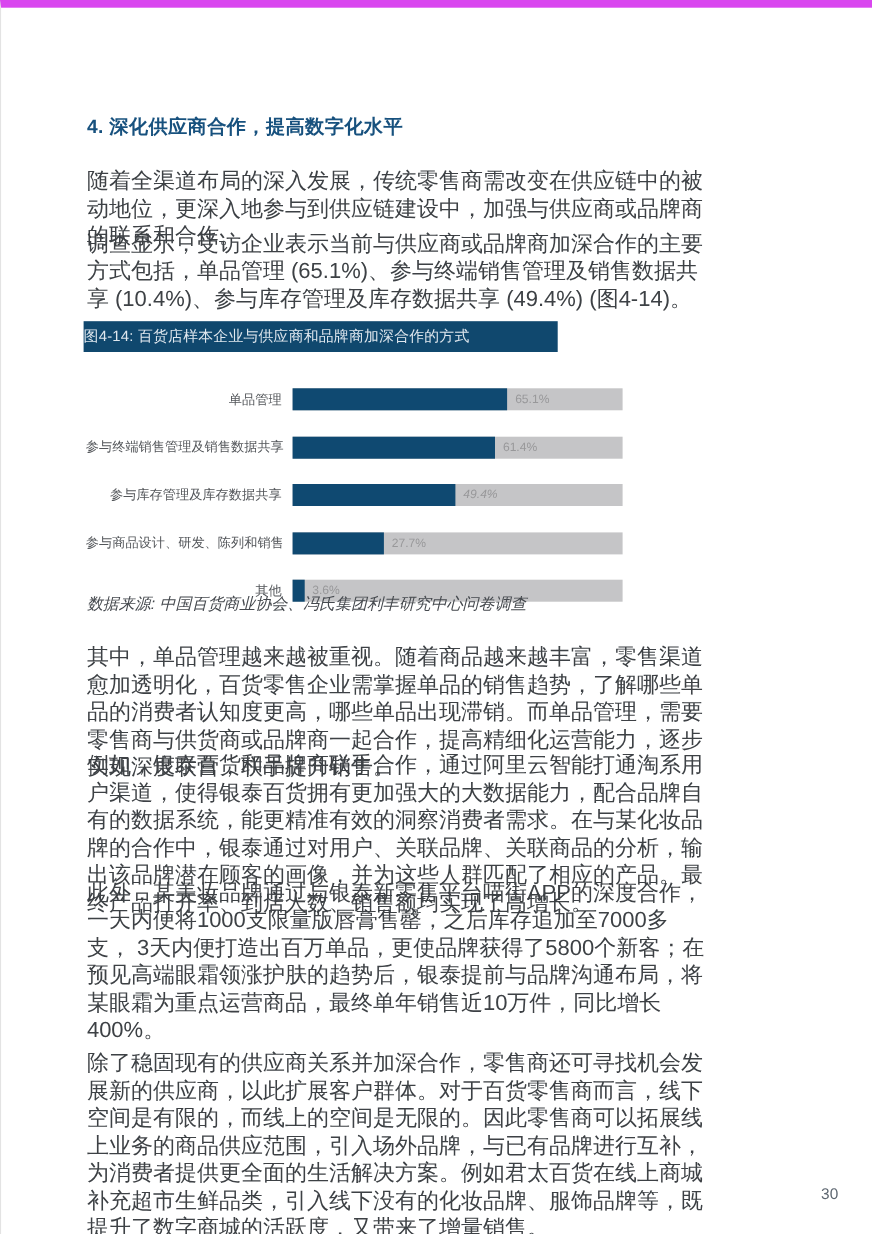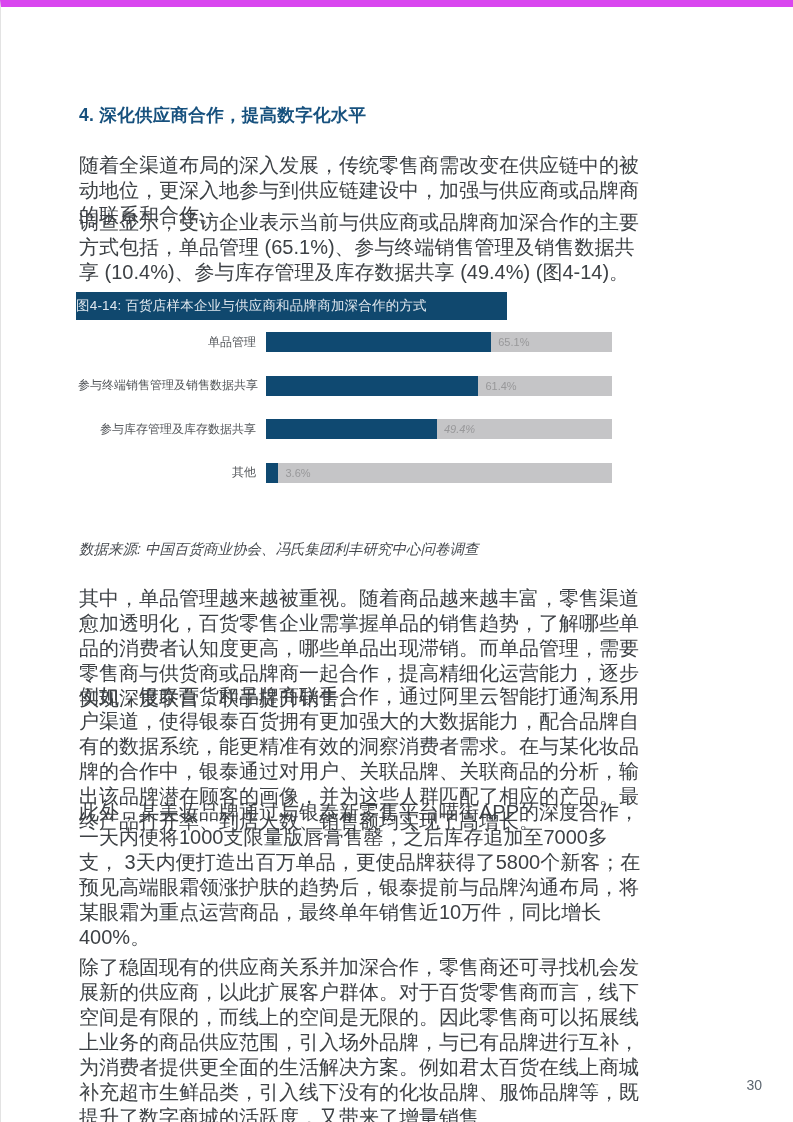--- a/index.html
+++ b/index.html
@@ -54,33 +54,34 @@
     position: absolute;
     left: 77px;
     top: 325px;
     width: 544px;
   }
   .chart-row {
     display: flex;
     align-items: center;
     height: 20px;
     margin-bottom: 23.5px;
+    margin-top: 21px;
   }
   .bar-label {
     width: 178px;
     padding-right: 10px;
     text-align: right;
     font-size: 12px;
     color: #53565a;
     white-space: nowrap;
     flex: none;
   }
   .bar-track {
     position: relative;
-    width: 346px;
+    width: 300px;
     height: 20px;
     flex: none;
   }
   .bar-fill { height: 100%; }
   .bar-value {
     position: absolute;
     top: 50%;
     transform: translateY(-50%);
     font-size: 11px;
     white-space: nowrap;
@@ -132,20 +133,27 @@
         </div>
       </div>
       <div class="chart-row">
         <div class="bar-label">参与库存管理及库存数据共享</div>
         <div class="bar-track" style="background: rgb(197, 197, 199); font-style: italic;">
           <div class="bar-fill" style="width: 49.4%; background: rgb(15, 73, 113);"></div>
           <span class="bar-value" style="left: calc(49.4% + 7px); color: rgb(152, 152, 154);">49.4%</span>
         </div>
       </div>
       <div class="chart-row">
+        <div class="bar-label">参与商品设计、研发、陈列和销售</div>
+        <div class="bar-track" style="background: rgb(197, 197, 199);">
+          <div class="bar-fill" style="width: 27.7%; background: rgb(15, 73, 113);"></div>
+          <span class="bar-value" style="left: calc(27.7% + 7px); color: rgb(152, 152, 154);">27.7%</span>
+        </div>
+      </div>
+      <div class="chart-row">
         <div class="bar-label">其他</div>
         <div class="bar-track" style="background: rgb(197, 197, 199);">
           <div class="bar-fill" style="width: 3.6%; background: rgb(15, 73, 113);"></div>
           <span class="bar-value" style="left: calc(3.6% + 7px); color: rgb(152, 152, 154);">3.6%</span>
         </div>
       </div>
     </div>
 
   <p class="source">数据来源: 中国百货商业协会、冯氏集团利丰研究中心问卷调查</p>
 

